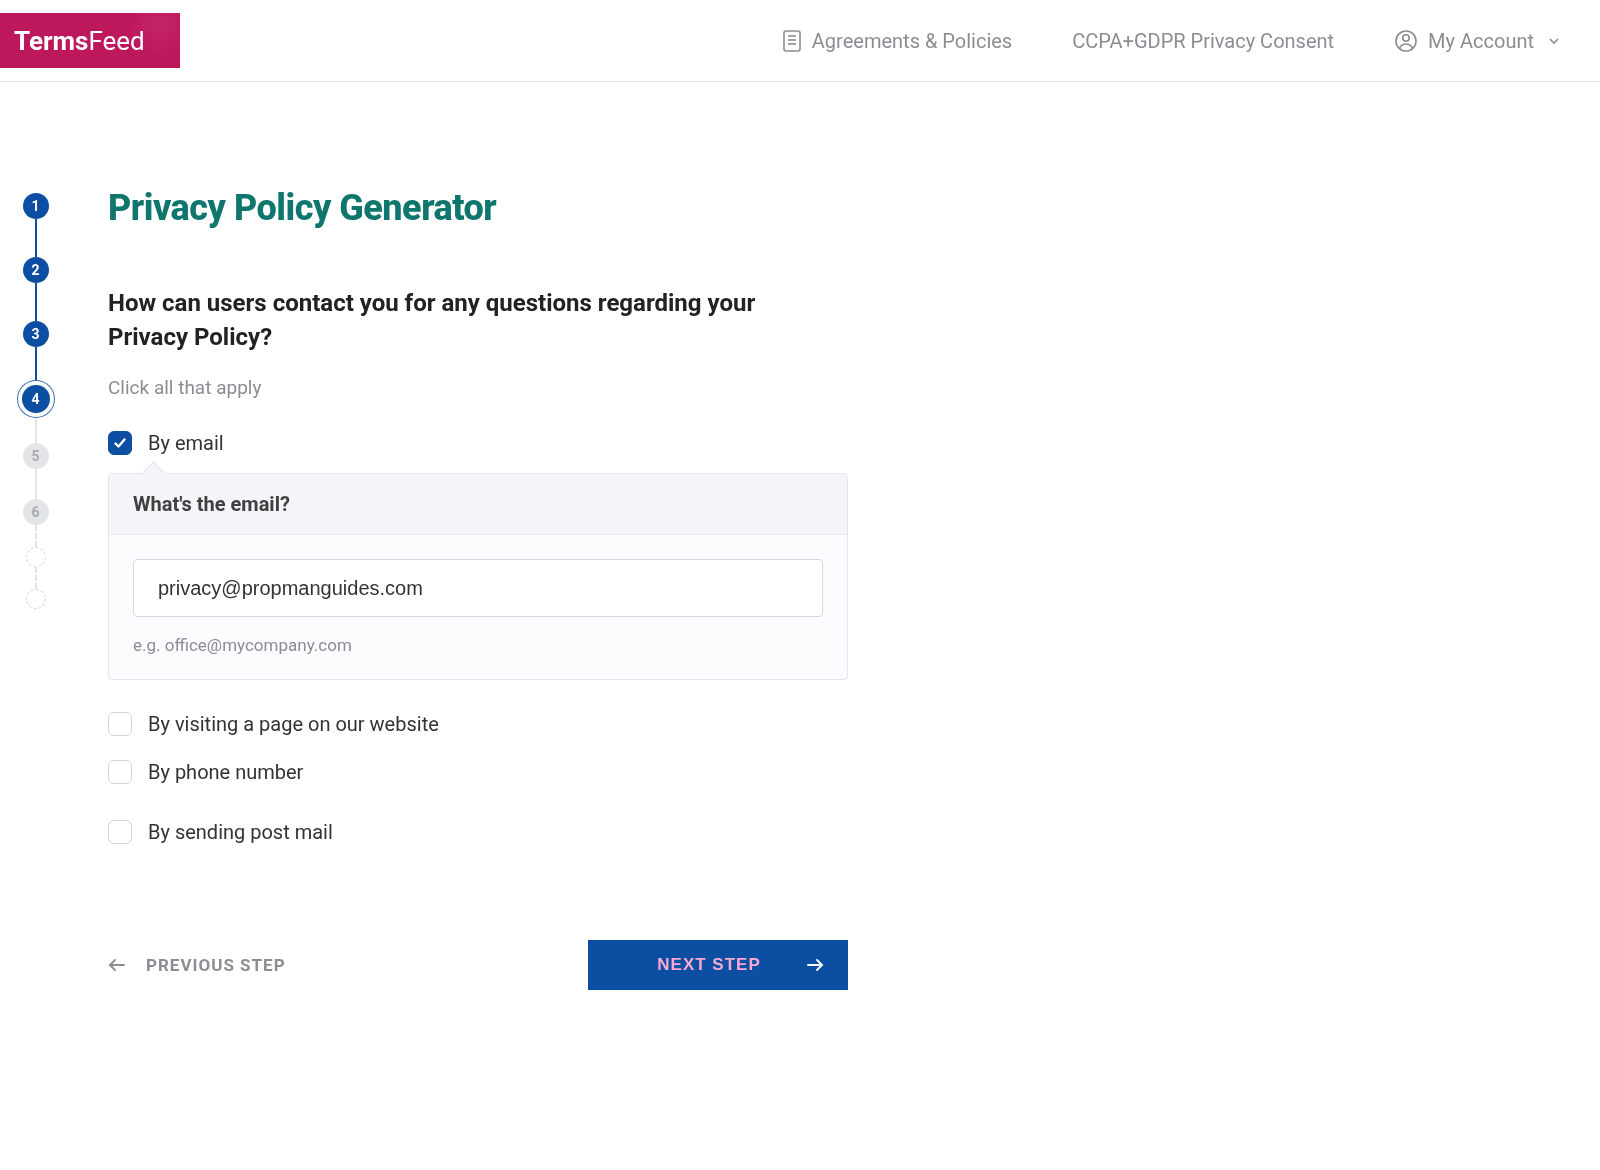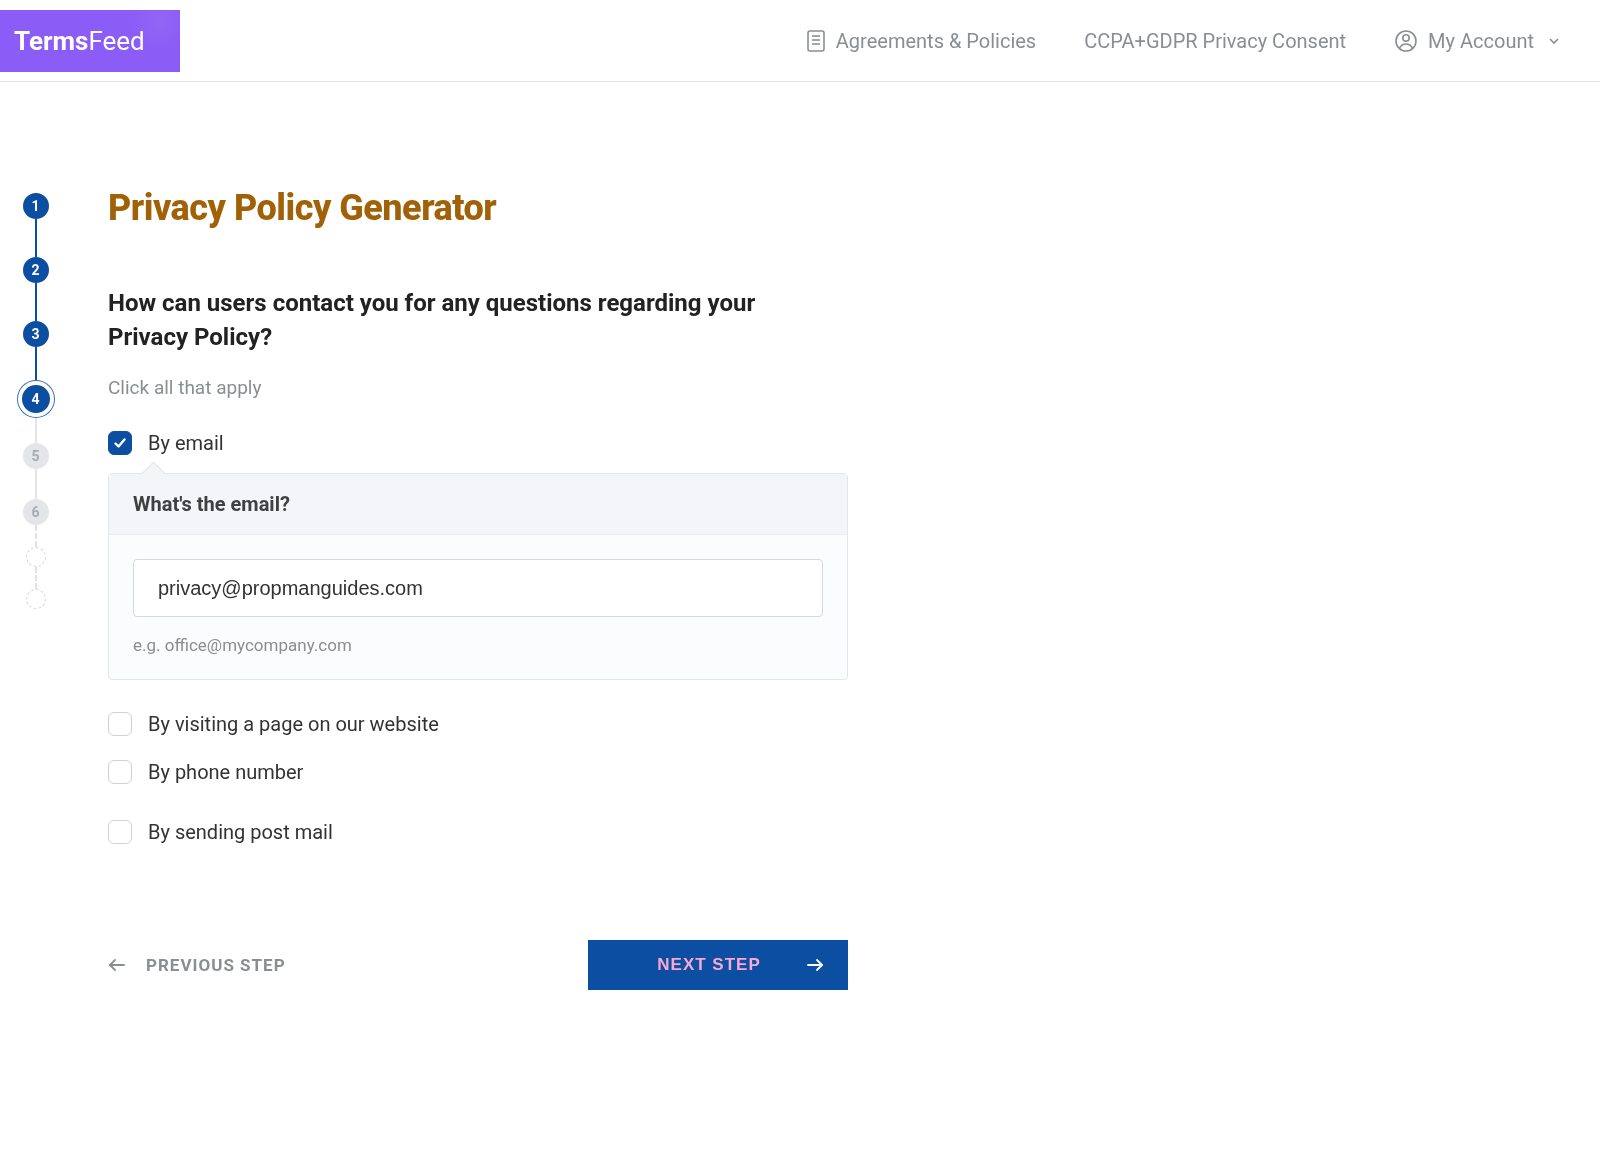--- a/index.html
+++ b/index.html
@@ -11,42 +11,42 @@
   }
   
   .header {
     display: flex;
     align-items: center;
     height: 82px;
     border-bottom: 1px solid #e3e3e3;
     padding-right: 40px;
   }
   .logo {
-    background: #8b5cf6;
+    background: #be185d;
     color: #fff;
     font-size: 26px;
-    height: 62px;
+    height: 55px;
     width: 180px;
     display: flex;
     align-items: center;
     padding-left: 14px;
     position: relative;
     overflow: hidden;
   }
   .logo b { font-weight: 700; }
   .logo span { font-weight: 400; }
   .logo::after {
     content: "";
     position: absolute;
     top: -12px; right: -14px;
     width: 62px; height: 62px;
     background: radial-gradient(circle at 40% 40%, rgba(255,255,255,.06), transparent 60%);
     transform: rotate(20deg);
   }
-  .nav { margin-left: auto; display: flex; align-items: flex-start; gap: 48px; }
+  .nav { margin-left: auto; display: flex; align-items: flex-start; gap: 60px; }
   .nav-item {
     display: flex; align-items: center; gap: 10px;
     color: #8a8e93; font-size: 20px; cursor: pointer;
   }
   .nav-item svg { stroke: #8a8e93; }
   .chev { margin-left: 4px; }
 
   
   .page {
     display: flex;
@@ -77,21 +77,21 @@
   }
   .step.dashed {
     width: 20px; height: 20px;
     border: 1px dashed #cfd3d8; background: #fff; color: transparent;
   }
   .line { width: 2px; height: 38px; background: #0b4ea2; }
   .line.future { background: #e3e5e8; height: 30px; }
   .line.dashed { border-left: 2px dashed #dfe2e6; background: none; width: 0; height: 22px; }
 
   .content { flex: 0 0 910px; margin-left: 45px; }
-  h1 { font-size: 36px; font-weight: 800; color: #a16207; letter-spacing: -0.5px; }
+  h1 { font-size: 36px; font-weight: 800; color: #0f766e; letter-spacing: -0.5px; }
   h2 { font-size: 24px; font-weight: 700; color: #222; margin-top: 58px; line-height: 1.4; max-width: 720px; }
   .hint { color: #8a8e93; font-size: 19px; margin-top: 22px; }
 
   .option {
     display: flex; align-items: flex-start; gap: 16px;
     margin-top: 32px; cursor: pointer;
     font-size: 20px; color: #333;
   }
   .chk {
     width: 24px; height: 24px; border-radius: 6px;

